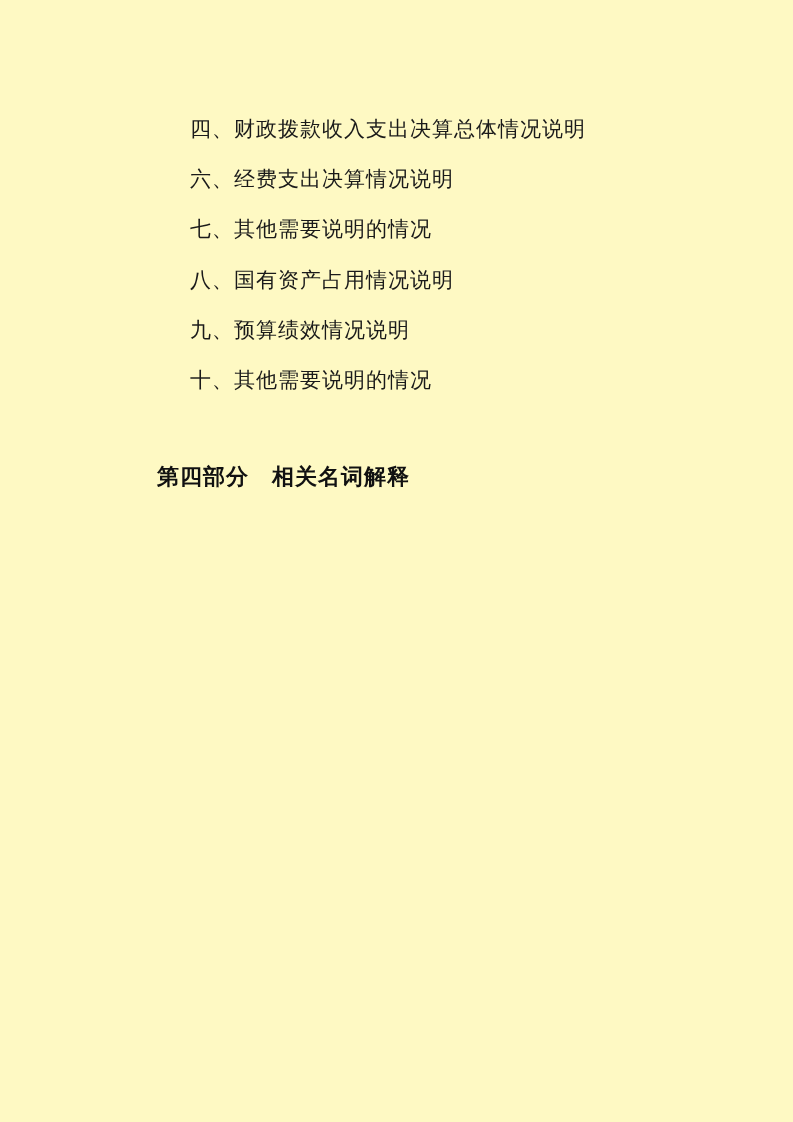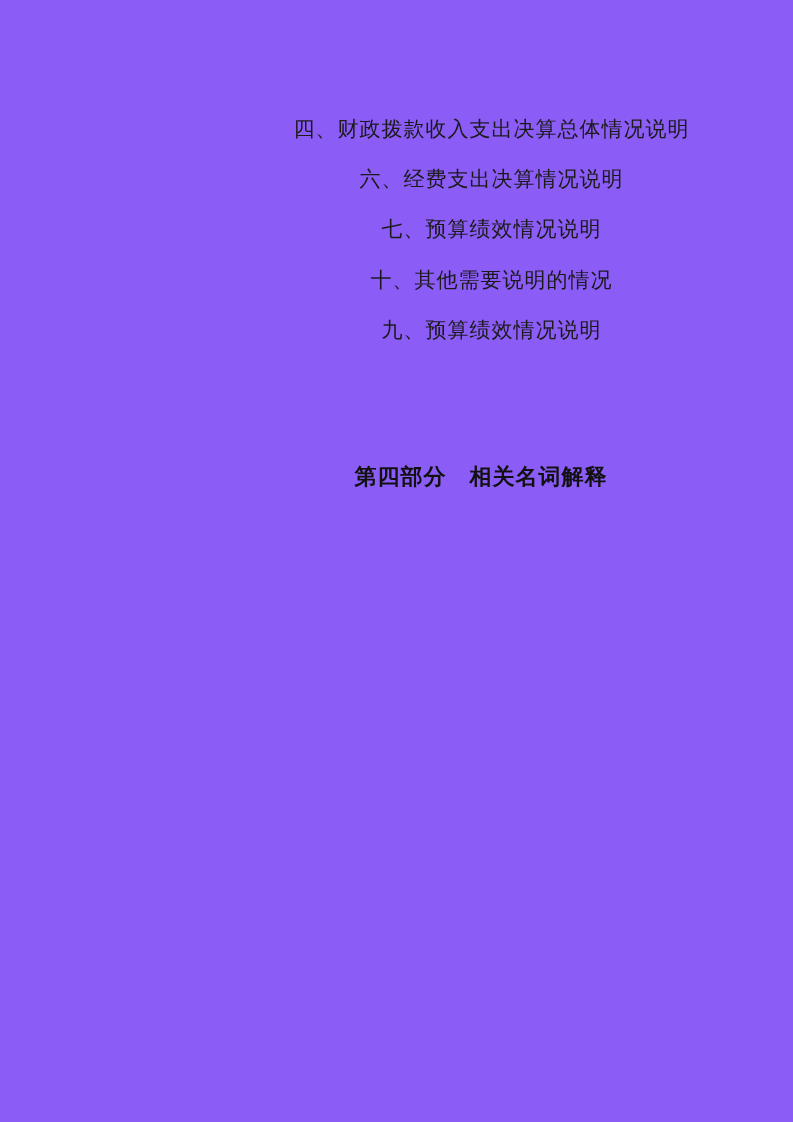--- a/index.html
+++ b/index.html
@@ -4,25 +4,24 @@
 <style>
   html, body {
     margin: 0;
     padding: 0;
     background: #ffffff;
   }
   .page {
     position: relative;
     width: 793px;
     height: 1122px;
-    background: #8b5cf6;
+    background: #fef9c3;
     overflow: hidden;
     font-family: "Liberation Serif", "DejaVu Serif", serif;
     color: #000000;
-    text-align: center;
   }
   .toc {
     position: absolute;
     top: 104px;
     left: 0;
     width: 793px;
   }
   .toc-item {
     margin: 0;
     padding: 0 0 0 190px;
@@ -49,18 +48,19 @@
     font-family: "Liberation Sans", "DejaVu Sans", sans-serif;
   }
 </style>
 </head>
 <body>
 
 <div class="page">
   <div class="toc">
     <p class="toc-item">四、财政拨款收入支出决算总体情况说明</p>
     <p class="toc-item">六、经费支出决算情况说明</p>
-    <p class="toc-item">七、预算绩效情况说明</p>
+    <p class="toc-item">七、其他需要说明的情况</p>
+    <p class="toc-item">八、国有资产占用情况说明</p>
+    <p class="toc-item">九、预算绩效情况说明</p>
     <p class="toc-item">十、其他需要说明的情况</p>
-    <p class="toc-item">九、预算绩效情况说明</p>
   </div>
   <h2 class="section-heading">第四部分　相关名词解释</h2>
 </div>
 
 </body></html>

